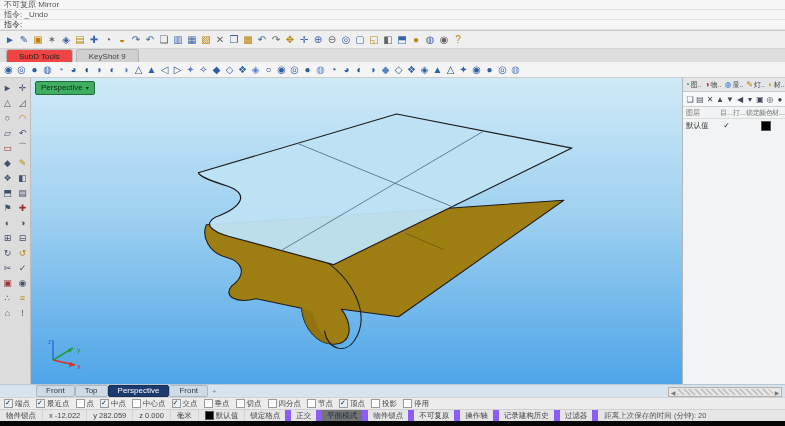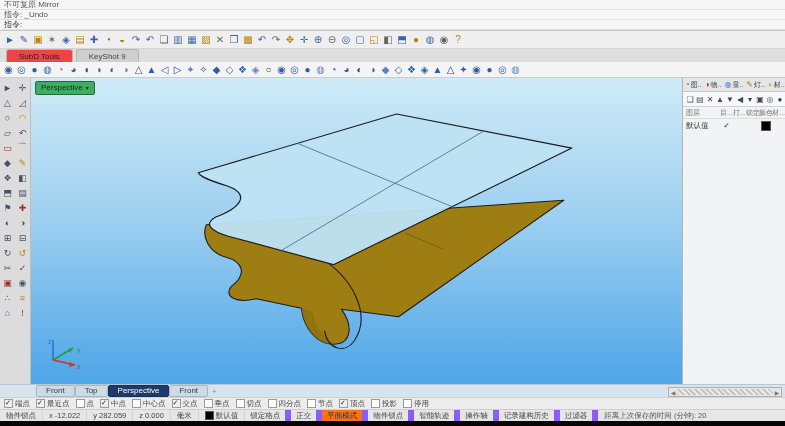--- a/index.html
+++ b/index.html
@@ -80,21 +80,21 @@
   .osnap.checked .cb::after{content:"✓";position:absolute;left:0px;top:-1px;font-size:7px;color:#222;}
   .osl{color:#444;font-size:7.5px;white-space:nowrap;}
 
   
   .status-row{height:11px;background:#e6e6e6;border-top:1px solid #cfcfcf;display:flex;align-items:center;font-size:7.5px;color:#444;}
   .seg{padding:0 6px;border-right:1px solid #d4d4d4;height:11px;line-height:11px;white-space:nowrap;cursor:pointer;}
   .seg.static{cursor:default;text-align:center;}
   .layer-seg{display:flex;align-items:center;}
   .layer-seg .swatch{margin-right:2px;width:7px;height:7px;}
   .toggle{padding:0 5px;height:11px;line-height:11px;white-space:nowrap;cursor:pointer;border-right:6px solid #8b5cf6;}
-  .toggle.active{background:#f97316;color:#1a2a3c;}
+  .toggle.active{background:#737373;color:#1a2a3c;}
   .autosave{padding:0 6px;white-space:nowrap;color:#555;}
 
   .taskbar{height:5px;background:#060606;flex:0 0 auto;}
 </style>
 </head>
 <body>
 
 <div class="window">
 
   <div class="command">
@@ -400,21 +400,21 @@
     <span class="seg layer-seg">
       <span class="swatch" id="status-swatch" style="background: rgb(0, 0, 0);"></span>
       <span>默认值</span>
     </span>
     <span style="display:flex">
 
     <span class="toggle"><span>锁定格点</span></span>
         <span class="toggle"><span>正交</span></span>
         <span class="toggle active"><span>平面模式</span></span>
         <span class="toggle"><span>物件锁点</span></span>
-        <span class="toggle"><span>智能轨迹</span></span>
+        <span class="toggle"><span>不可复原</span></span>
         <span class="toggle"><span>操作轴</span></span>
         <span class="toggle"><span>记录建构历史</span></span>
         <span class="toggle"><span>过滤器</span></span>
       </span>
     <span class="autosave">距离上次保存的时间 (分钟): 20</span>
   </div>
 
   <div class="taskbar"></div>
 </div>
 

